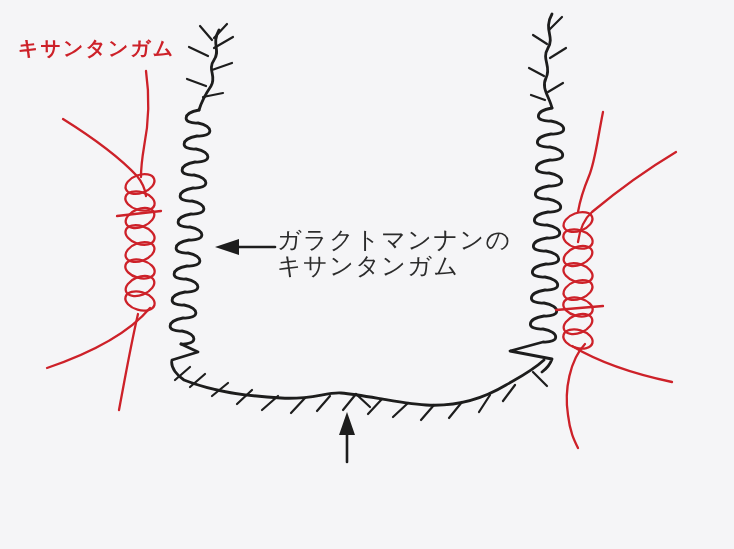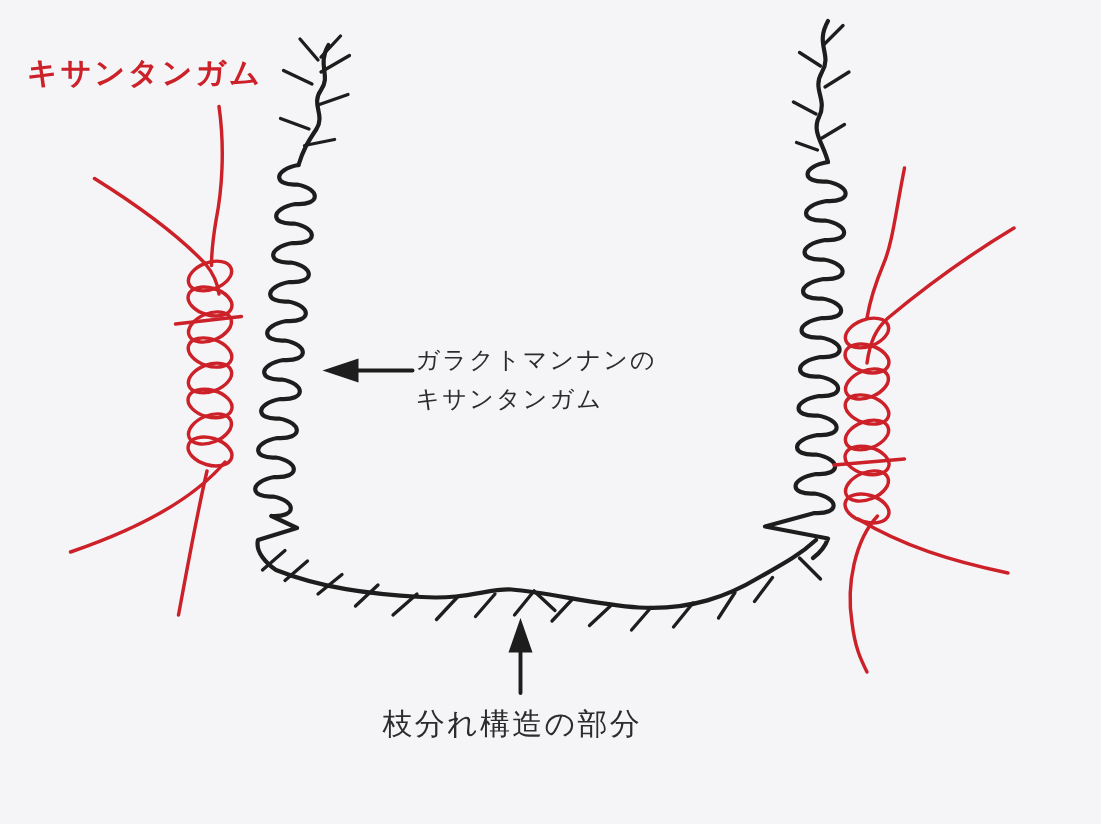--- a/index.html
+++ b/index.html
@@ -17,21 +17,21 @@
   .arrow-line{stroke:var(--chain-black,#1d1d1d);stroke-width:2.6;stroke-linecap:round;}
   .arrow-head{fill:var(--chain-black,#1d1d1d);stroke:none;}
   .label{position:absolute;white-space:nowrap;}
   .label-xanthan{
     left:18px;top:35px;
     font-size:20px;font-weight:600;letter-spacing:2px;
     color:var(--xanthan-red,#cd2129);
   }
   .label-smooth{
     left:277px;top:227px;
-    font-size:16px;font-weight:500;letter-spacing:1.5px;line-height:26px;
+    font-size:24px;font-weight:500;letter-spacing:1.5px;line-height:26px;
     color:var(--label-gray,#2c2c2c);
   }
   .label-branch{
     left:255px;top:469px;
     font-size:20px;font-weight:500;letter-spacing:1.5px;
     color:var(--label-gray,#2c2c2c);
   }
 </style>
 </head>
 <body>
@@ -161,14 +161,13 @@
     </g>
   </svg>
 
   <div class="label label-xanthan">キサンタンガム</div>
 
   <div class="label label-smooth">
     <div>ガラクトマンナンの</div>
     <div>キサンタンガム</div>
   </div>
 
-  <div class="label label-branch">枝分れ構造の部分</div>
 </div>
 
 </body></html>

